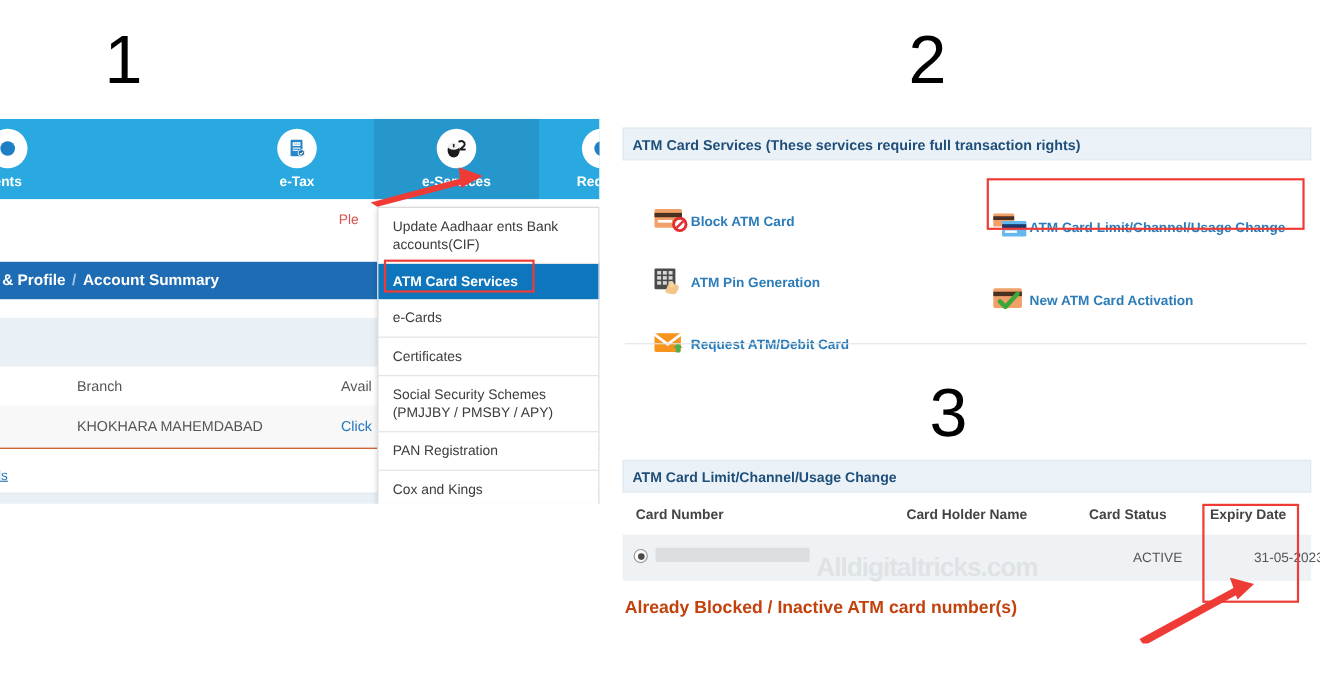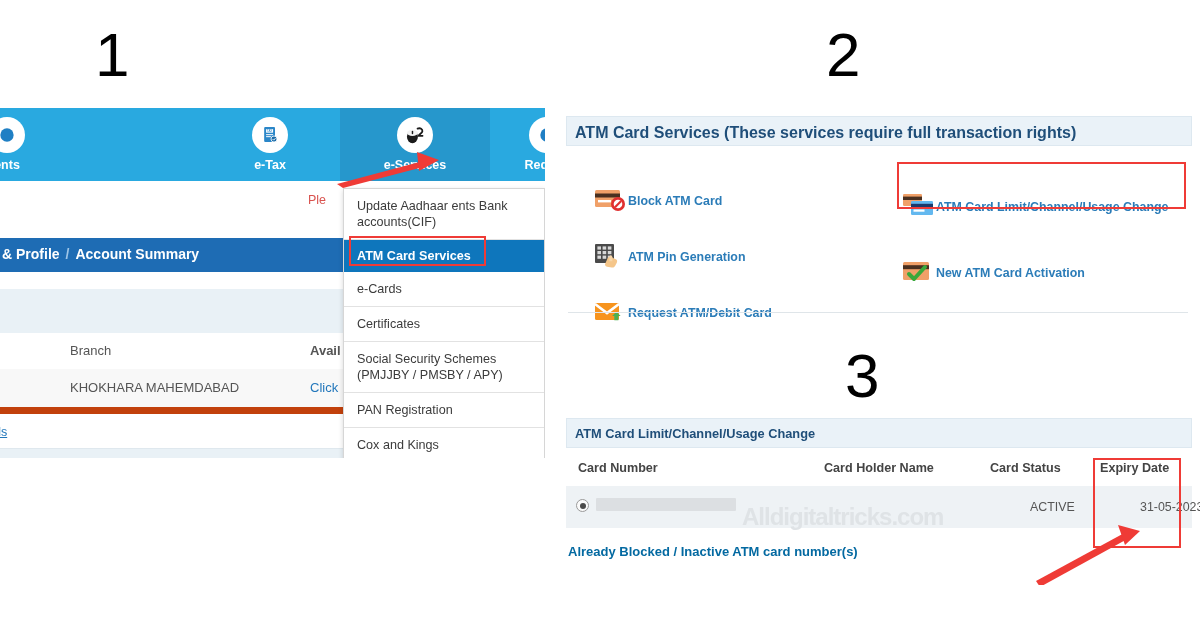--- a/index.html
+++ b/index.html
@@ -67,24 +67,24 @@
   }
   .tbl{
     position:absolute;left:0;top:225px;width:545px;
   }
   .tbl-head{
     position:absolute;left:0;top:0;width:545px;height:36px;
     border-bottom:1px solid #dcdcdc;background:#ffffff;
   }
   .th{position:absolute;top:10px;font-size:13px;color:#555;white-space:nowrap;}
   #th-branch{left:70px;}
-  #th-avail{left:310px;font-weight:bold;}
+  #th-avail{left:310px;}
   .tbl-row{
     position:absolute;left:0;top:36px;width:545px;height:38px;background:#f8f8f8;
-    border-bottom:7px solid #c2410c;
+    border-bottom:1px solid #c2410c;
   }
   .td{position:absolute;top:11px;font-size:13px;color:#555;white-space:nowrap;}
   #td-branch{left:70px;}
   #td-click{left:310px;color:#2277bb;}
   .details-link{
     position:absolute;left:-22px;top:92px;font-size:12.5px;color:#2277bb;
     text-decoration:underline;white-space:nowrap;
   }
   .panel1-footer{
     position:absolute;left:0;top:340px;width:545px;height:30px;background:#e9f1f6;
@@ -111,21 +111,21 @@
     padding-top:8px;padding-bottom:8px;
   }
 
   
   #panel2{position:absolute;left:566px;top:116px;width:626px;height:205px;}
   .card-head{
     width:100%;height:30px;background:#eaf2f8;border:1px solid #dde8f0;
     box-sizing:border-box;
   }
   .card-head-text{
-    padding:7px 0 0 8px;font-size:16px;font-weight:bold;color:#1f4e79;white-space:nowrap;
+    padding:7px 0 0 8px;font-size:13px;font-weight:bold;color:#1f4e79;white-space:nowrap;
   }
   .svc-body{position:relative;width:100%;height:160px;background:#ffffff;}
   .svc-item{position:absolute;display:flex;align-items:center;}
   .svc-label{font-size:12.4px;font-weight:bold;color:#2b7cb8;white-space:nowrap;margin-left:0px;}
   #svc-block{left:28px;top:40px;}
   #svc-pin{left:28px;top:96px;}
   #svc-req{left:28px;top:152px;}
   #svc-limit{left:336px;top:46px;}
   #svc-new{left:336px;top:112px;}
   .svc-icon{width:34px;height:30px;position:relative;margin-right:0;}
@@ -153,21 +153,21 @@
     position:absolute;left:10px;top:13px;width:11px;height:11px;border-radius:50%;
     background:#fafafa;border:1px solid #9a9a9a;
   }
   .radio-dot::after{
     content:"";position:absolute;left:2.5px;top:2.5px;width:6px;height:6px;border-radius:50%;background:#4a4a4a;
   }
   .masked-bar{
     position:absolute;left:30px;top:12px;width:140px;height:13px;background:#dcdfe2;border-radius:1px;
   }
   .blocked-link{
-    position:absolute;left:2px;top:126px;font-size:13px;font-weight:bold;color:#0369a1;white-space:nowrap;
+    position:absolute;left:2px;top:126px;font-size:16px;font-weight:bold;color:#c2410c;white-space:nowrap;
   }
   .watermark{
     position:absolute;left:136px;top:55px;
     font-size:24px;font-weight:bold;color:#dfe3e6;letter-spacing:-1px;white-space:nowrap;
     z-index:1;pointer-events:none;margin-left:40px;
   }
 
   
   .red-box{position:absolute;border:2.5px solid #ef3b36;z-index:40;box-sizing:border-box;}
   #rb-menu{left:349px;top:236px;width:137px;height:30px;}

